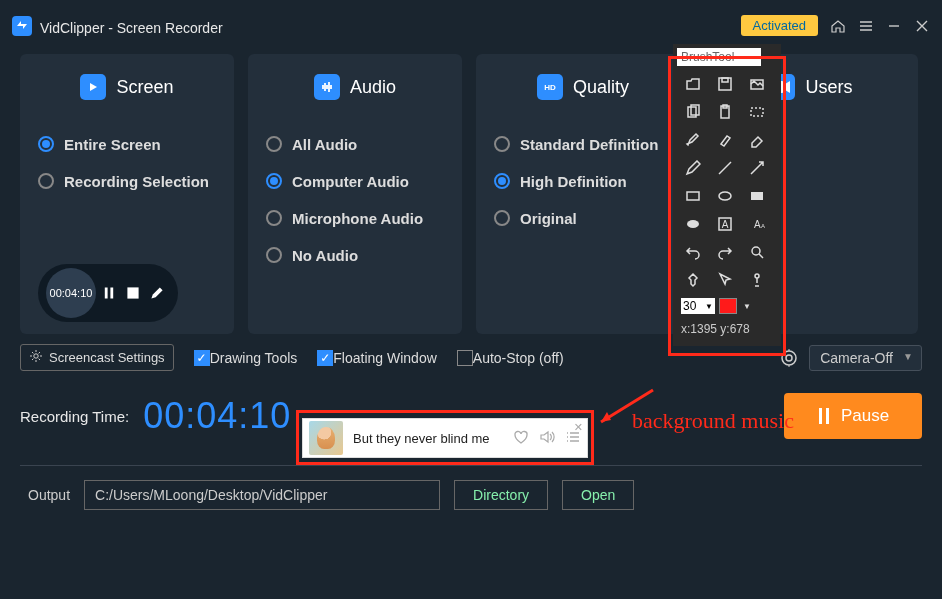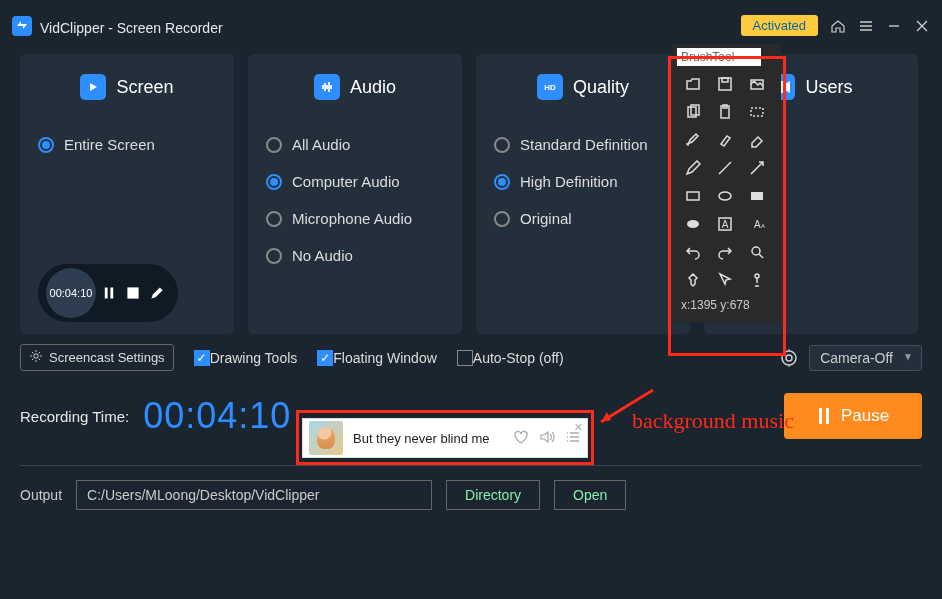--- a/index.html
+++ b/index.html
@@ -60,22 +60,22 @@
   width: 26px; height: 26px;
   border-radius: 5px;
   display: flex; align-items: center; justify-content: center;
 }
 .hdr-screen { background: #2e8eff; }
 .hdr-audio { background: #2e8eff; }
 .hdr-quality { background: #2e8eff; }
 .hdr-format { background: #2e8eff; }
 .card-title { font-size: 18px; color: #fff; }
 .radio-row {
-  display: flex; align-items: center; gap: 10px;
-  margin-bottom: 20px; cursor: pointer;
+  display: flex; align-items: flex-start; gap: 10px;
+  margin-bottom: 20px; cursor: pointer; font-weight: bold;
 }
 .radio {
   width: 16px; height: 16px; border-radius: 50%;
   border: 2px solid #888;
   display: flex; align-items: center; justify-content: center;
 }
 .radio.sel { border-color: #2e8eff; }
 .radio.sel::after {
   content: ""; width: 8px; height: 8px; border-radius: 50%;
   background: #2e8eff;
@@ -141,21 +141,21 @@
   width: 138px; height: 46px; border-radius: 4px;
   display: flex; align-items: center; justify-content: center; gap: 10px;
   font-size: 17px; color: #fff; cursor: pointer;
 }
 .btn-pause { background: #ff8a1e; }
 .btn-stop { background: #ff2a1a; }
 
 .hr { border-top: 1px solid #3a4450; margin: 26px 20px 0 20px; }
 
 .output-row {
-  display: flex; align-items: center; padding: 14px 20px; gap: 14px;
+  display: flex; align-items: center; padding: 14px 28px; gap: 14px;
 }
 .out-label { font-size: 14px; color: #ccc; }
 .out-path {
   flex: 0 0 356px; border: 1px solid #666;
   padding: 6px 10px; color: #ccc; font-size: 14px;
 }
 .out-btn {
   border: 1px solid #666; padding: 6px 18px; color: #86efac; cursor: pointer; font-size: 14px;
 }
 
@@ -290,20 +290,24 @@
       <div class="card-header-icon hdr-screen">
         <svg width="14" height="14" viewBox="0 0 14 14">
             <path d="M4 3l7 4-7 4z" fill="#fff"></path>
           </svg>
       </div>
       <div class="card-title">Screen</div>
     </div>
     <div class="radio-row">
       <div class="radio sel"></div>
       <div class="radio-label">Entire Screen</div>
+    </div>
+    <div class="radio-row">
+      <div class="radio"></div>
+      <div class="radio-label">Recording Selection</div>
     </div>
     <div class="rec-controls">
       <div class="rec-btn">00:04:10</div>
       <div class="rec-icons">
         <div class="rec-ico">
             <svg viewBox="0 0 10 10">
               <path d="M2 1h2v8h-2zM6 1h2v8h-2z" fill="#fff"></path>
             </svg>
           </div>
         <div class="rec-ico">
@@ -580,20 +584,25 @@
           <path d="M3 2l10 5-4 1-1 4z"></path>
         </svg>
       </div>
     <div class="brush-ico">
         <svg viewBox="0 0 16 16">
           <circle cx="8" cy="4" r="2"></circle>
           <path d="M8 6v5M6 14h4"></path>
         </svg>
       </div>
   </div>
+  <div class="brush-controls">
+    <div class="num-sel">30</div>
+    <div class="color-sel"></div>
+    <div class="color-drop">▼</div>
+  </div>
   <div class="brush-coords">x:1395 y:678</div>
 </div>
 
 <div class="music">
   <div class="music-art"></div>
   <div class="music-title">But they never blind me</div>
   <div class="music-icons">
     <div class="music-ico"><svg width="16" height="16" viewBox="0 0 16 16">
           <path d="M8 14s-6-4-6-8a3 3 0 0 1 6-1 3 3 0 0 1 6 1c0 4-6 8-6 8z" fill="none" stroke="#aaa" stroke-width="1.3"></path>
         </svg></div>

